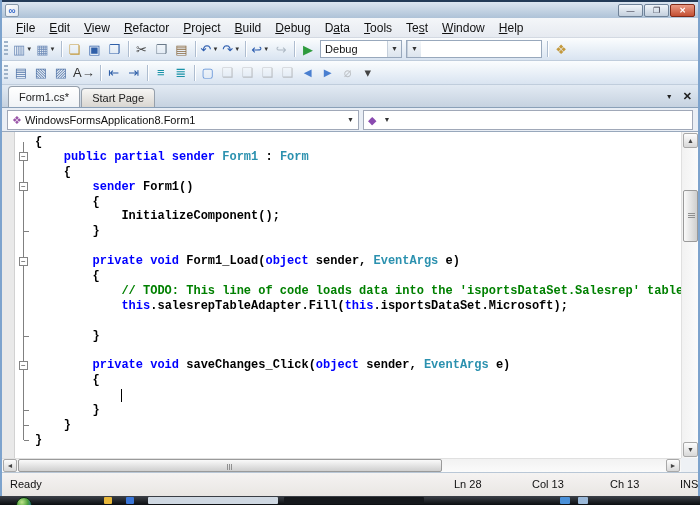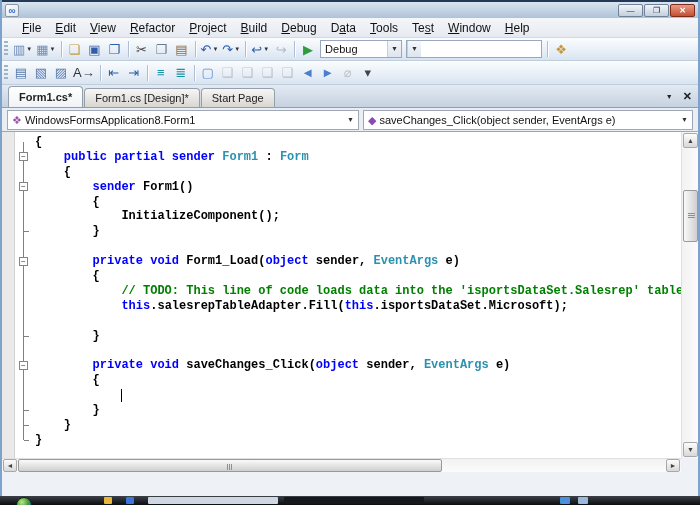--- a/index.html
+++ b/index.html
@@ -8,21 +8,21 @@
 
   
   #titlebar { position:absolute; left:0; top:0; width:696px; height:18px; border-top:2px solid #223a57; background:linear-gradient(#dbe5f0,#aec2d7); display:flex; align-items:center; }
   #vs-logo { width:14px; height:13px; margin:0 4px 0 3px; background:linear-gradient(135deg,#fdfdfd,#dfe6ee); border:1px solid #8899aa; border-radius:2px; font-size:10px; line-height:11px; text-align:center; color:#3a6ccc; font-weight:bold; }
   #title-text { font-size:12px; font-weight:bold; color:#111; white-space:nowrap; }
   #win-controls { position:absolute; right:3px; top:2px; display:flex; gap:1px; }
   .winbtn { width:25px; height:13px; border:1px solid #6f8298; border-radius:2px; background:linear-gradient(#f2f6fa,#c3cfdd); font-size:8px; line-height:11px; text-align:center; color:#223; }
   .winbtn.close { background:linear-gradient(#ea9a84,#c34f33); border-color:#7e2a18; color:#fff; font-weight:bold; }
 
   
-  #menubar { position:absolute; left:0; top:18px; width:696px; height:20px; background:linear-gradient(#f4f6f9,#e6eaf0); display:flex; align-items:stretch; padding-left:13px; border-bottom:1px solid #d3d9e2; }
+  #menubar { position:absolute; left:0; top:18px; width:696px; height:20px; background:linear-gradient(#f4f6f9,#e6eaf0); display:flex; align-items:stretch; padding-left:7px; border-bottom:1px solid #d3d9e2; }
   .menu-item { font-size:12px; color:#111; padding:0 7px; line-height:20px; white-space:nowrap; }
   .menu-item u { text-decoration:underline; }
 
   
   .toolbar { position:absolute; left:0; width:696px; background:linear-gradient(#fbfdfe,#d9e4f1); border-bottom:1px solid #c0cddc; display:flex; align-items:center; }
   #toolbar1 { top:38px; height:23px; }
   #toolbar2 { top:61px; height:24px; }
   .grip { width:4px; height:16px; margin:0 3px 0 2px; background:repeating-linear-gradient(180deg,#9fb3c9 0 2px,transparent 2px 4px); }
   .tbtn { height:20px; min-width:20px; display:flex; align-items:center; justify-content:center; border:1px solid transparent; border-radius:2px; padding:0 1px; }
   .tbtn .glyph { font-size:13px; line-height:13px; }
@@ -30,21 +30,21 @@
   .tbtn.disabled { opacity:.45; }
   .tsep { width:1px; height:16px; background:#aebdd0; margin:0 3px; box-shadow:1px 0 0 #fff; }
   .tcombo { height:18px; background:#fff; border:1px solid #98a8bc; display:flex; align-items:center; margin:0 2px; }
   .tcombo .val { font-size:11px; color:#111; padding-left:4px; flex:1; white-space:nowrap; overflow:hidden; }
   .tcombo .dbtn { width:14px; height:16px; border-left:1px solid #c5cfdb; background:linear-gradient(#f4f7fa,#dde5ee); font-size:7px; line-height:16px; text-align:center; color:#333; }
 
   
   #tabstrip { position:absolute; left:0; top:85px; width:696px; height:23px; background:linear-gradient(#e2eaf3,#c6d2e0); border-bottom:1px solid #8aa0b8; }
   #tabs { position:absolute; left:6px; bottom:0; display:flex; align-items:flex-end; gap:1px; }
   .tab { height:19px; padding:0 10px; font-size:11px; line-height:18px; color:#222; background:linear-gradient(#f7f6f4,#d9d6d1); border:1px solid #96a0ac; border-bottom:none; border-radius:4px 4px 0 0; white-space:nowrap; }
-  .tab.active { height:21px; font-weight:bold; background:linear-gradient(#ffffff,#f0f3f6); line-height:20px; }
+  .tab.active { height:21px; font-weight:normal; background:linear-gradient(#ffffff,#f0f3f6); line-height:20px; }
   #tabctrl { position:absolute; right:6px; top:5px; display:flex; gap:10px; }
   #tabctrl span { font-size:11px; color:#222; line-height:13px; }
 
   
   #navbar { position:absolute; left:0; top:108px; width:696px; height:24px; background:#e9eef5; border-bottom:1px solid #98a8bc; }
   .navcombo { position:absolute; top:2px; height:20px; background:#fff; border:1px solid #a0a8b8; display:flex; align-items:center; }
   #nav-types { left:5px; width:352px; }
   #nav-members { left:361px; width:330px; }
   .navcombo .nicon { font-size:11px; margin:0 3px 0 4px; }
   .navcombo .nval { flex:1; font-size:11px; color:#111; white-space:nowrap; overflow:hidden; }
@@ -232,38 +232,36 @@
         <span class="glyph" style="color: rgb(138, 138, 138);">⌀</span>
       </div>
       <div class="tbtn">
         <span class="glyph" style="color: rgb(68, 68, 68);">▾</span>
       </div>
     </div>
 
   <div id="tabstrip">
     <div id="tabs">
         <div class="tab active">Form1.cs*</div>
-        <div class="tab">Form1.cs [Design]*</div>
         <div class="tab">Start Page</div>
       </div>
     <div id="tabctrl">
       <span style="font-size:7px;">▼</span>
       <span style="font-weight:bold;">✕</span>
     </div>
   </div>
 
   <div id="navbar">
     <div id="nav-types" class="navcombo">
       <span class="nicon" style="color:#9a55a8;">❖</span>
       <span class="nval">WindowsFormsApplication8.Form1</span>
       <span class="dbtn" style="font-size:7px;">▼</span>
     </div>
     <div id="nav-members" class="navcombo">
       <span class="nicon" style="color:#8a4ab0;">◆</span>
-      <span class="nval">saveChanges_Click(object sender, EventArgs e)</span>
       <span class="dbtn" style="font-size:7px;">▼</span>
     </div>
   </div>
 
   <div id="editor">
     <div id="indicator-margin"></div>
     <div id="code-clip">
       <div id="outline-layer">
           <div class="oline" style="left: 21px; width: 1px; top: 10px; height: 298px;"></div>
           <div class="fold-box" style="top: 20.4px;">−</div>
@@ -307,20 +305,27 @@
       <div class="sb-arrow" style="bottom:1px;">▼</div>
     </div>
     <div id="hscroll">
       <div class="sb-arrow" style="left:1px;">◄</div>
       <div id="h-thumb" class="sb-thumb"></div>
       <div class="sb-arrow" style="right:1px;">►</div>
     </div>
     <div id="sb-corner"></div>
   </div>
 
+  <div id="statusbar">
+    <span id="st-ready">Ready</span>
+    <span id="st-ln">Ln 28</span>
+    <span id="st-col">Col 13</span>
+    <span id="st-ch">Ch 13</span>
+    <span id="st-ins">INS</span>
+  </div>
 
 </div>
 
 <div id="taskbar">
   <div id="start-orb"></div>
 <div class="tb-item" style="left: 104px; width: 8px; background: rgb(232, 183, 58);"></div>
     <div class="tb-item" style="left: 126px; width: 8px; background: rgb(58, 118, 216);"></div>
     <div class="tb-item" style="left: 148px; width: 130px; background: rgb(207, 216, 226);"></div>
     <div class="tb-item" style="left: 284px; width: 140px; background: rgb(21, 24, 28);"></div>
     <div class="tb-item" style="left: 560px; width: 10px; background: rgb(74, 144, 216);"></div>

